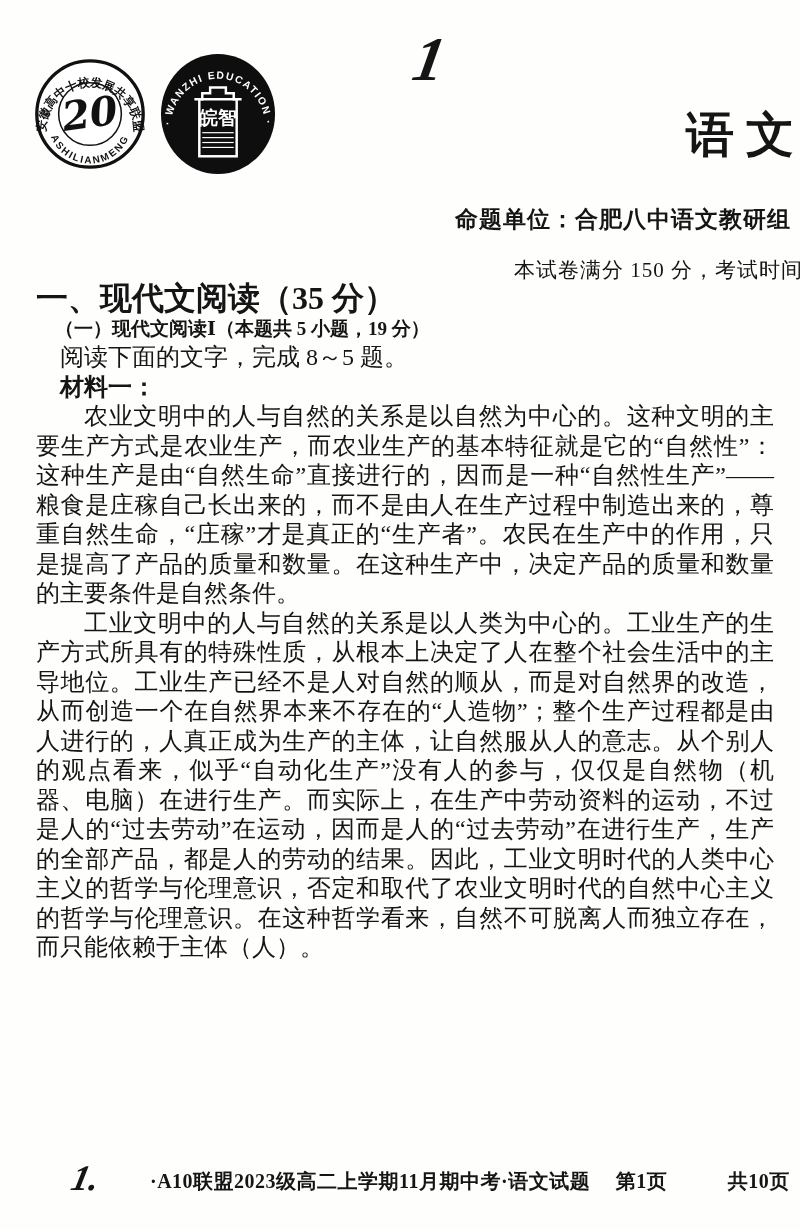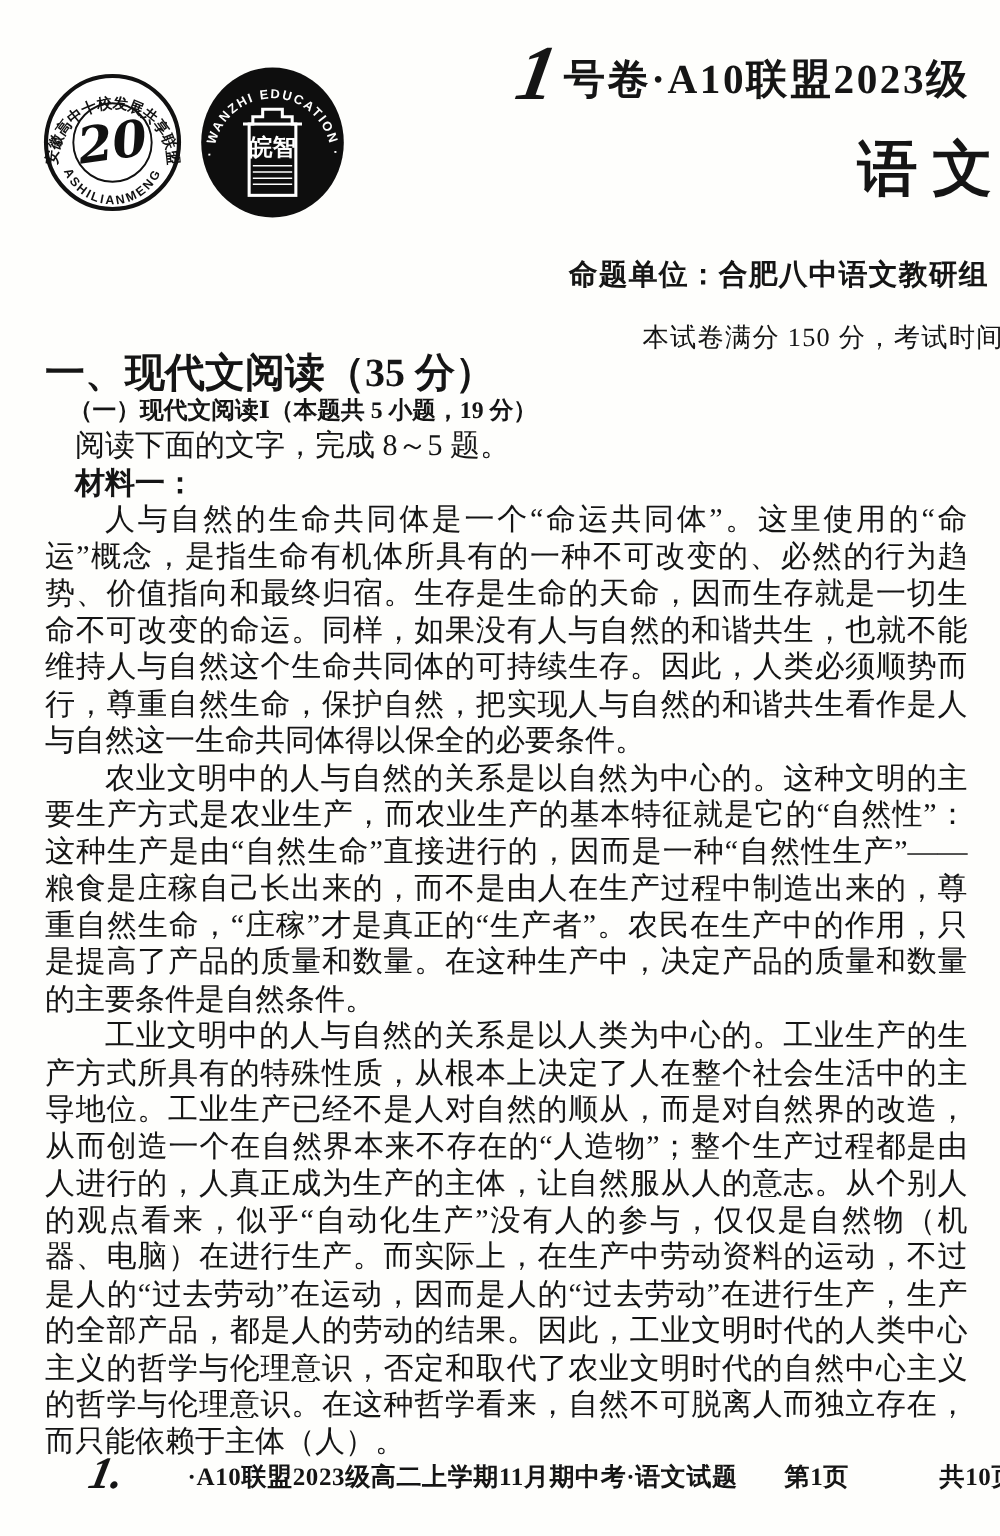--- a/index.html
+++ b/index.html
@@ -100,21 +100,21 @@
     line-height: 1;
   }
   .footer-text {
     position: absolute;
     left: 150px; top: 8px;
     font-size: 20px;
     font-weight: bold;
     letter-spacing: 0.5px;
     white-space: nowrap;
   }
-  .footer-text span { margin-right: 32px; }
+  .footer-text span { margin-right: 20px; }
   .footer-text span:last-child { margin-right: 0; margin-left: 35px; }
 </style>
 </head>
 <body>
 
 <header>
 
   <div class="logos">
 
     <svg class="logo" width="114" height="120" viewBox="0 0 120 126">
@@ -149,37 +149,35 @@
         <line x1="44" y1="82" x2="76" y2="82"></line>
         <line x1="44" y1="87" x2="76" y2="87"></line>
         <line x1="44" y1="92" x2="76" y2="92"></line>
         <line x1="44" y1="97" x2="76" y2="97"></line>
       </g>
     </svg>
   </div>
 
   <div class="brand-line">
     <span class="brand-mark">1</span>
-    <span class="brand-title">号卷·A10联盟2023级</span>
   </div>
 
   <div class="subject-title">语文</div>
 
   <div class="setter-line">命题单位：合肥八中语文教研组</div>
 
   <div class="exam-info-line">本试卷满分 150 分，考试时间</div>
 </header>
 
 <main class="sheet-main">
   <h2 class="h-section">一、现代文阅读（35 分）</h2>
   <h3 class="h-subsection">（一）现代文阅读Ⅰ（本题共 5 小题，19 分）</h3>
   <p class="instruction">阅读下面的文字，完成 8～5 题。</p>
   <p class="material-label">材料一：</p>
 
-  <p class="para">人与自然的生命共同体是一个“命运共同体”。这里使用的“命运”概念，是指生命有机体所具有的一种不可改变的、必然的行为趋势、价值指向和最终归宿。生存是生命的天命，因而生存就是一切生命不可改变的命运。同样，如果没有人与自然的和谐共生，也就不能维持人与自然这个生命共同体的可持续生存。因此，人类必须顺势而行，尊重自然生命，保护自然，把实现人与自然的和谐共生看作是人与自然这一生命共同体得以保全的必要条件。</p>
   <p class="para">农业文明中的人与自然的关系是以自然为中心的。这种文明的主要生产方式是农业生产，而农业生产的基本特征就是它的“自然性”：这种生产是由“自然生命”直接进行的，因而是一种“自然性生产”——粮食是庄稼自己长出来的，而不是由人在生产过程中制造出来的，尊重自然生命，“庄稼”才是真正的“生产者”。农民在生产中的作用，只是提高了产品的质量和数量。在这种生产中，决定产品的质量和数量的主要条件是自然条件。</p>
   <p class="para">工业文明中的人与自然的关系是以人类为中心的。工业生产的生产方式所具有的特殊性质，从根本上决定了人在整个社会生活中的主导地位。工业生产已经不是人对自然的顺从，而是对自然界的改造，从而创造一个在自然界本来不存在的“人造物”；整个生产过程都是由人进行的，人真正成为生产的主体，让自然服从人的意志。从个别人的观点看来，似乎“自动化生产”没有人的参与，仅仅是自然物（机器、电脑）在进行生产。而实际上，在生产中劳动资料的运动，不过是人的“过去劳动”在运动，因而是人的“过去劳动”在进行生产，生产的全部产品，都是人的劳动的结果。因此，工业文明时代的人类中心主义的哲学与伦理意识，否定和取代了农业文明时代的自然中心主义的哲学与伦理意识。在这种哲学看来，自然不可脱离人而独立存在，而只能依赖于主体（人）。</p>
 </main>
 
 <footer class="sheet-footer">
   <span class="footer-mark">1.</span>
   <div class="footer-text">
     <span>·A10联盟2023级高二上学期11月期中考·语文试题</span>
     <span>第1页</span>
     <span>共10页</span>

